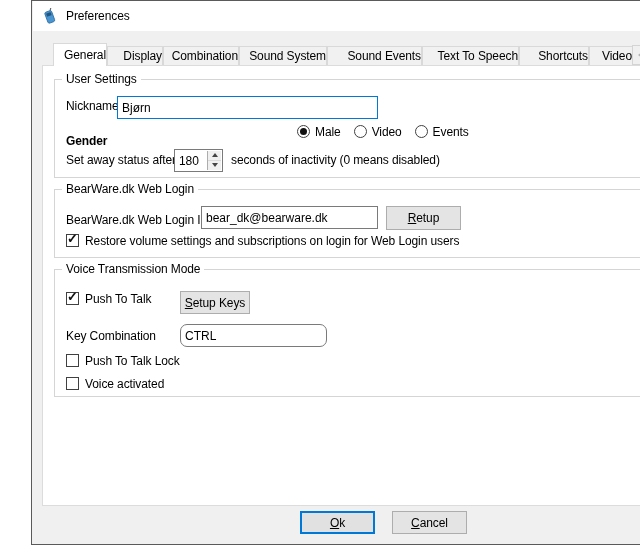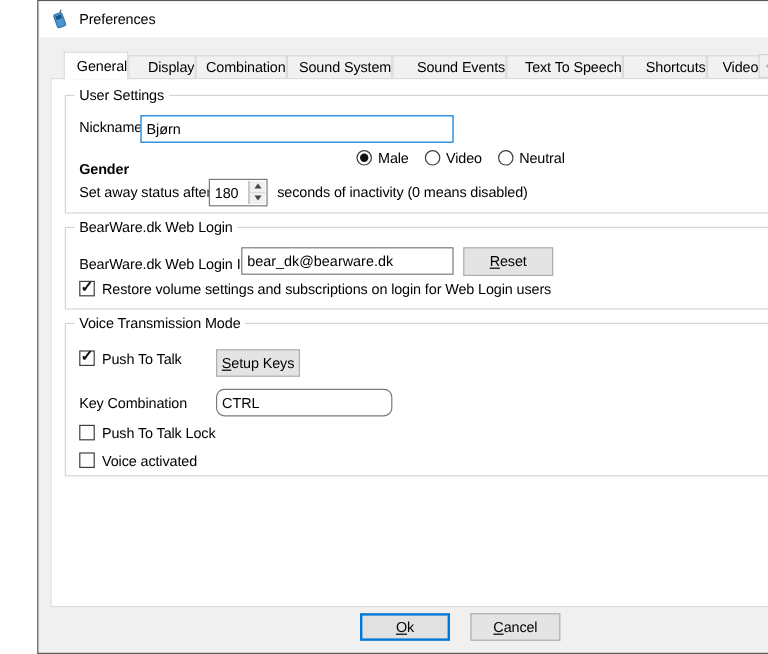--- a/index.html
+++ b/index.html
@@ -178,21 +178,21 @@
       <div class="radio-opt">
         <span class="radio selected"></span>
         <span class="r-label">Male</span>
       </div>
       <div class="radio-opt">
         <span class="radio"></span>
         <span class="r-label">Video</span>
       </div>
       <div class="radio-opt" style="margin-right:0;">
         <span class="radio"></span>
-        <span class="r-label">Neutral</span>
+        <span class="r-label">Events</span>
       </div>
     </div>
     <div class="lbl" style="left:23px; top:87px;">Set away status after</div>
     <div class="spinner" style="left:131px; top:83px; width:49px;">
       <span class="value">180</span>
       <span class="spin-btns">
         <span class="spin-up">
             <i class="tri-up"></i>
           </span>
         <span class="spin-down">
@@ -201,21 +201,21 @@
       </span>
     </div>
     <div class="lbl" style="left:188px; top:87px;">seconds of inactivity (0 means disabled)</div>
 
     <div class="groupbox" style="left:11px; top:123px; width:598px; height:69px;">
       <span class="groupbox-title">BearWare.dk Web Login</span>
     </div>
     <div class="lbl" style="left:23px; top:147px;">BearWare.dk Web Login ID</div>
     <input class="field" style="left: 158px; top: 140px; width: 177px;" value="bear_dk@bearware.dk">
     <div class="btn" style="left:343px; top:140px; width:75px; height:24px;">
-      <span><span class="u">R</span><span>eset</span></span>
+      <span><span class="u">R</span><span>etup</span></span>
     </div>
     <div class="checkbox-row" style="left:23px; top:168px;">
       <span class="checkbox checked">
           <span class="check">✓</span>
         </span>
       <span class="cb-label">Restore volume settings and subscriptions on login for Web Login users</span>
     </div>
 
     <div class="groupbox" style="left:11px; top:203px; width:598px; height:128px;">
       <span class="groupbox-title">Voice Transmission Mode</span>

